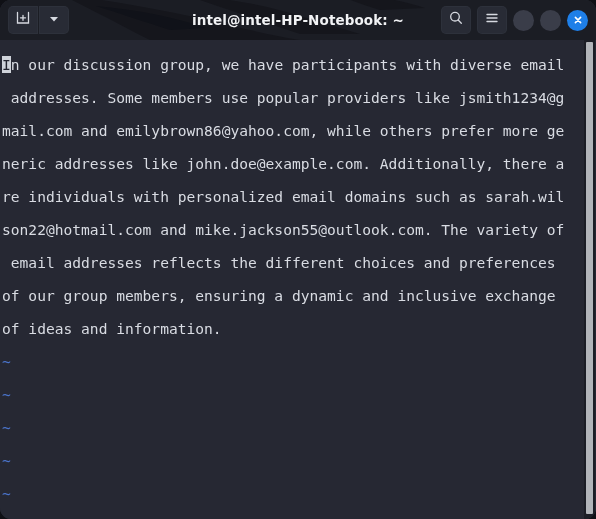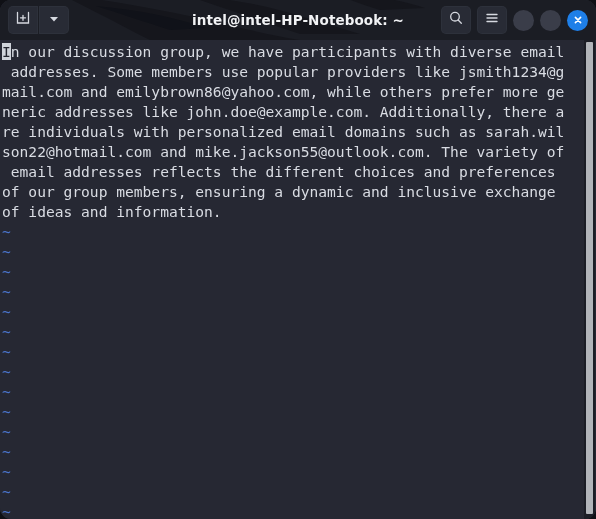--- a/index.html
+++ b/index.html
@@ -108,21 +108,21 @@
     position: absolute;
     left: 2px;
     top: 2px;
     font-family: "DejaVu Sans Mono", monospace;
     font-size: 14.6px;
     line-height: 20px;
     color: #d9dce3;
     white-space: pre;
     letter-spacing: 0px;
   }
-  .term-line { height: 20px; }
+  .term-line { height: 20px; margin-top: 13px; }
   .tilde { color: #4a73c9; }
   .cursor {
     background: #cfd3da;
     color: #23252f;
   }
 
   
   .statusline {
     position: absolute;
     left: 0;

